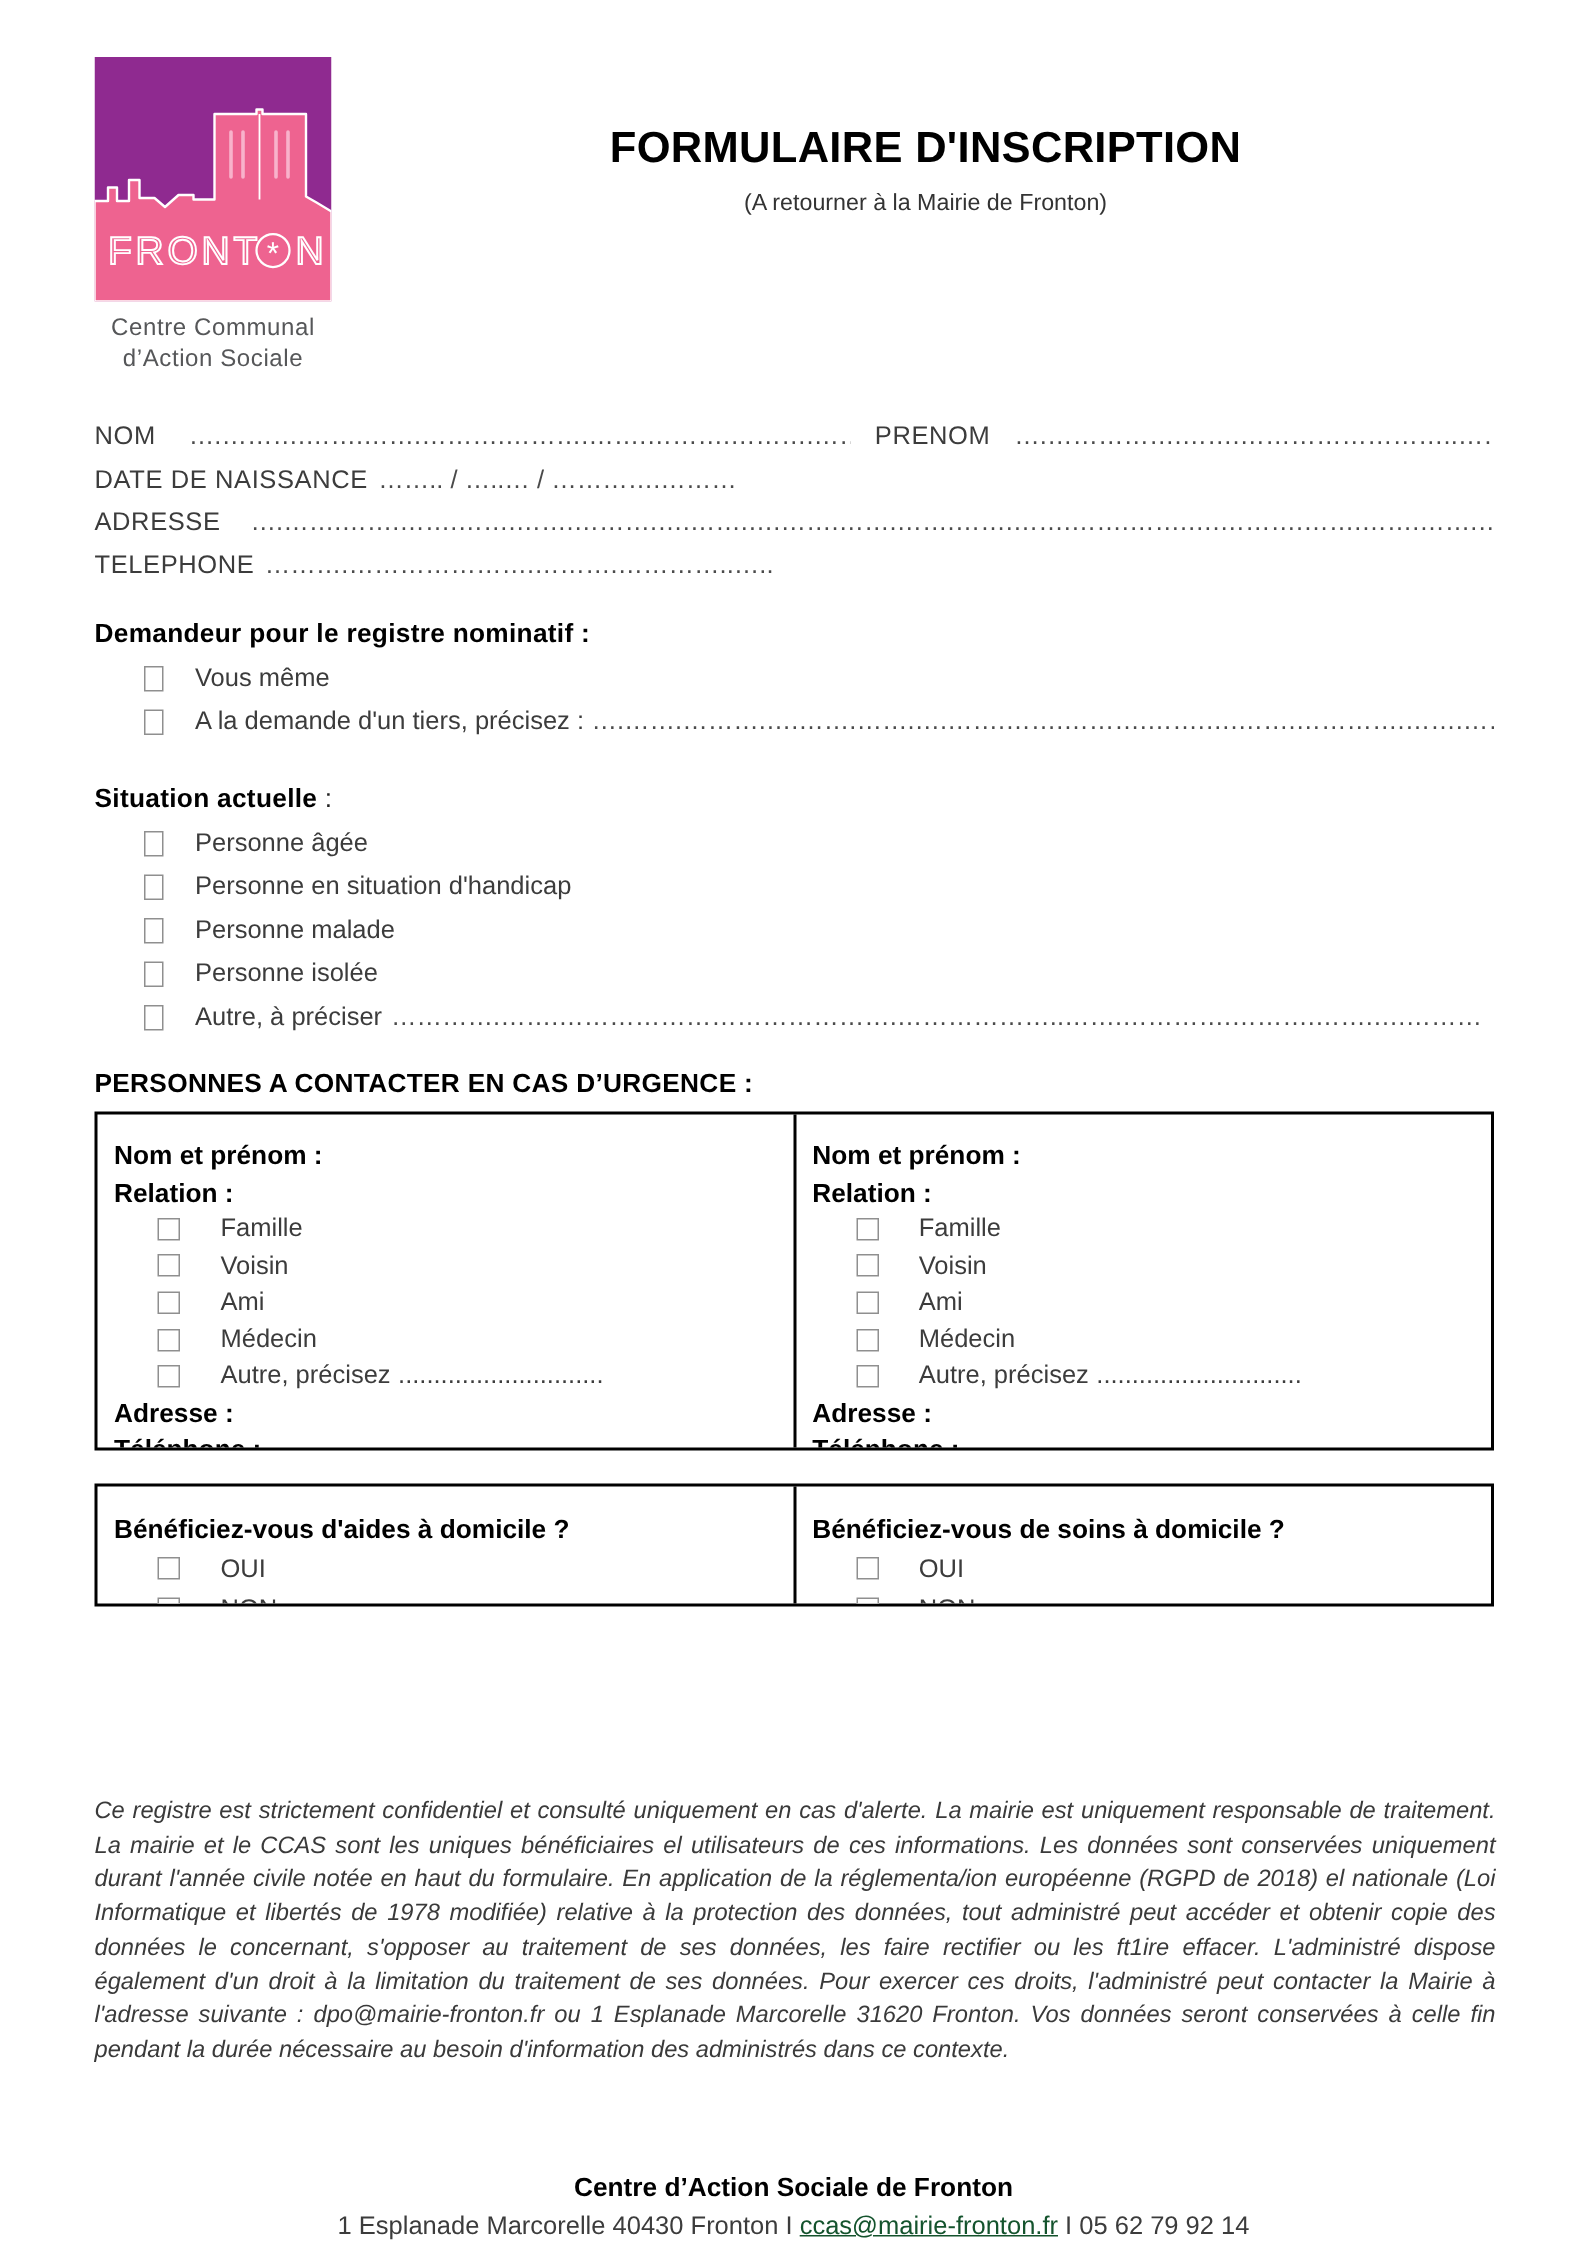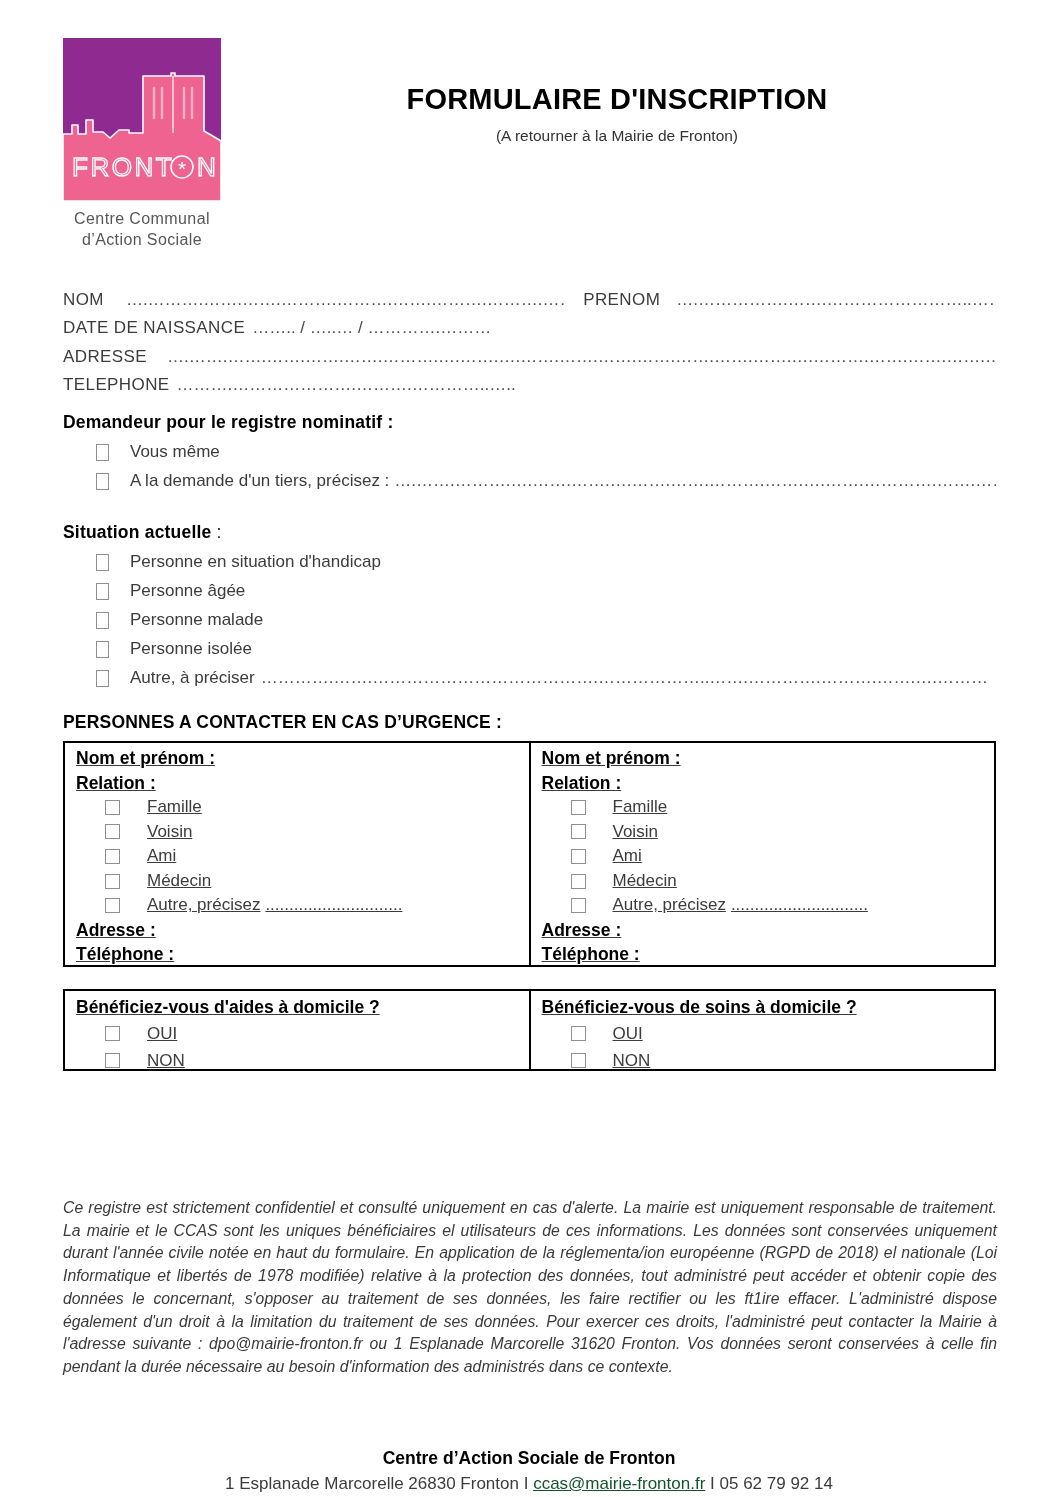--- a/index.html
+++ b/index.html
@@ -12,41 +12,41 @@
   .logo-caption{margin-top:7px;font-size:16px;line-height:21px;color:#565759;letter-spacing:.4px;}
 
   
   .titles{position:absolute;left:238px;top:82px;width:758px;text-align:center;color:#000;}
   .title-l1,.title-l2{font-size:29px;font-weight:bold;line-height:34px;letter-spacing:.2px;margin:0;}
   .title-l2{margin-top:14px;}
   .subtitle{font-size:15.5px;margin-top:11px;color:#333;font-weight:normal;}
 
   
   .fields{position:absolute;left:63px;width:933px;top:281px;font-size:17px;}
-  .frow{display:flex;align-items:flex-end;height:28.5px;white-space:nowrap;}
+  .frow{display:flex;align-items:flex-start;height:28.5px;white-space:nowrap;}
   .flabel{flex:none;letter-spacing:.4px;}
   .dots{overflow:hidden;flex:none;white-space:nowrap;color:#4a4a4a;}
   .fill{flex:1 1 0;overflow:hidden;white-space:nowrap;color:#4a4a4a;}
   .d-nom{flex:1.38 1 0;margin:0 16px 0 22px;}
   .d-prenom{flex:1 1 0;margin-left:16px;}
   .ml6{margin-left:7px;}
 
   
   .section{position:absolute;left:63px;width:933px;}
   .sec-heading{font-weight:bold;color:#000;font-size:17.5px;letter-spacing:.2px;}
   .sec-heading .normal{font-weight:normal;color:#222;}
   .opt{display:flex;align-items:center;margin:9px 0 0 33px;font-size:17px;white-space:nowrap;}
   .cb{flex:none;width:11px;height:15px;border:1.3px solid #8f8f8f;margin-right:21px;background:#fff;}
 
   
   .contacts-heading{position:absolute;left:63px;top:712px;font-weight:bold;font-size:17.5px;color:#000;letter-spacing:.2px;}
   .table{position:absolute;left:63px;width:933px;display:flex;border:2px solid #000;box-sizing:border-box;background:#fff;}
   .t1{top:741px;height:226px;}
   .t2{top:989px;height:82px;}
-  .tcell{flex:1 1 0;padding:3px 11px;box-sizing:border-box;overflow:hidden;text-decoration:underline;}
+  .tcell{flex:1 1 0;padding:15px 11px;box-sizing:border-box;overflow:hidden;}
   .tcell + .tcell{border-left:2px solid #000;}
   .tb{font-weight:bold;color:#000;font-size:17.5px;line-height:24.5px;}
   .topt{display:flex;align-items:center;margin-left:29px;font-size:17px;line-height:24.6px;height:24.6px;white-space:nowrap;}
   .tcb{flex:none;width:13px;height:13px;border:1.3px solid #8f8f8f;margin-right:27px;background:#fff;}
   .t2 .tb{line-height:26px;}
   .t2 .topt{line-height:27px;height:27px;}
 
   
   .fait{position:absolute;left:548px;top:1099px;width:450px;font-size:17px;color:#3c3c3c;}
   .fait-line{display:flex;align-items:baseline;white-space:nowrap;}
@@ -123,25 +123,25 @@
       <span class="cb"></span>
       <span style="margin-right:5px">A la demande d'un tiers, précisez :</span>
       <span class="fill">….…….……….….…….…….….…….…….……….…….….…….………….…….……….…….….…………</span>
     </div>
   </div>
 
   <div class="section" style="top:522px">
     <div class="sec-heading"><span>Situation actuelle</span><span class="normal"> :</span></div>
     <div class="opt">
       <span class="cb"></span>
+      <span>Personne âgée</span>
+    </div>
+    <div class="opt">
+      <span class="cb"></span>
       <span>Personne en situation d'handicap</span>
-    </div>
-    <div class="opt">
-      <span class="cb"></span>
-      <span>Personne âgée</span>
     </div>
     <div class="opt">
       <span class="cb"></span>
       <span>Personne malade</span>
     </div>
     <div class="opt">
       <span class="cb"></span>
       <span>Personne isolée</span>
     </div>
     <div class="opt">
@@ -234,17 +234,17 @@
       </div>
     </div>
   </div>
 
 
   <div class="legal">Ce registre est strictement confidentiel et consulté uniquement en cas d'alerte. La mairie est uniquement responsable de traitement. La mairie et le CCAS sont les uniques bénéficiaires el utilisateurs de ces informations. Les données sont conservées uniquement durant l'année civile notée en haut du formulaire. En application de la réglementa/ion européenne (RGPD de 2018) el nationale (Loi Informatique et libertés de 1978 modifiée) relative à la protection des données, tout administré peut accéder et obtenir copie des données le concernant, s'opposer au traitement de ses données, les faire rectifier ou les ft1ire effacer. L'administré dispose également d'un droit à la limitation du traitement de ses données. Pour exercer ces droits, l'administré peut contacter la Mairie à l'adresse suivante : dpo@mairie-fronton.fr ou 1 Esplanade Marcorelle 31620 Fronton. Vos données seront conservées à celle fin pendant la durée nécessaire au besoin d'information des administrés dans ce contexte.</div>
 
   <div class="footer">
     <div class="footer-org">Centre d’Action Sociale de Fronton</div>
     <div class="footer-line">
-      <span>1 Esplanade Marcorelle 26830 Fronton I </span><a class="email">ccas@mairie-fronton.fr</a><span> I 05 62 79 92 14</span>
+      <span>1 Esplanade Marcorelle 40430 Fronton I </span><a class="email">ccas@mairie-fronton.fr</a><span> I 05 62 79 92 14</span>
     </div>
   </div>
 
 </div>
 
 </body></html>

